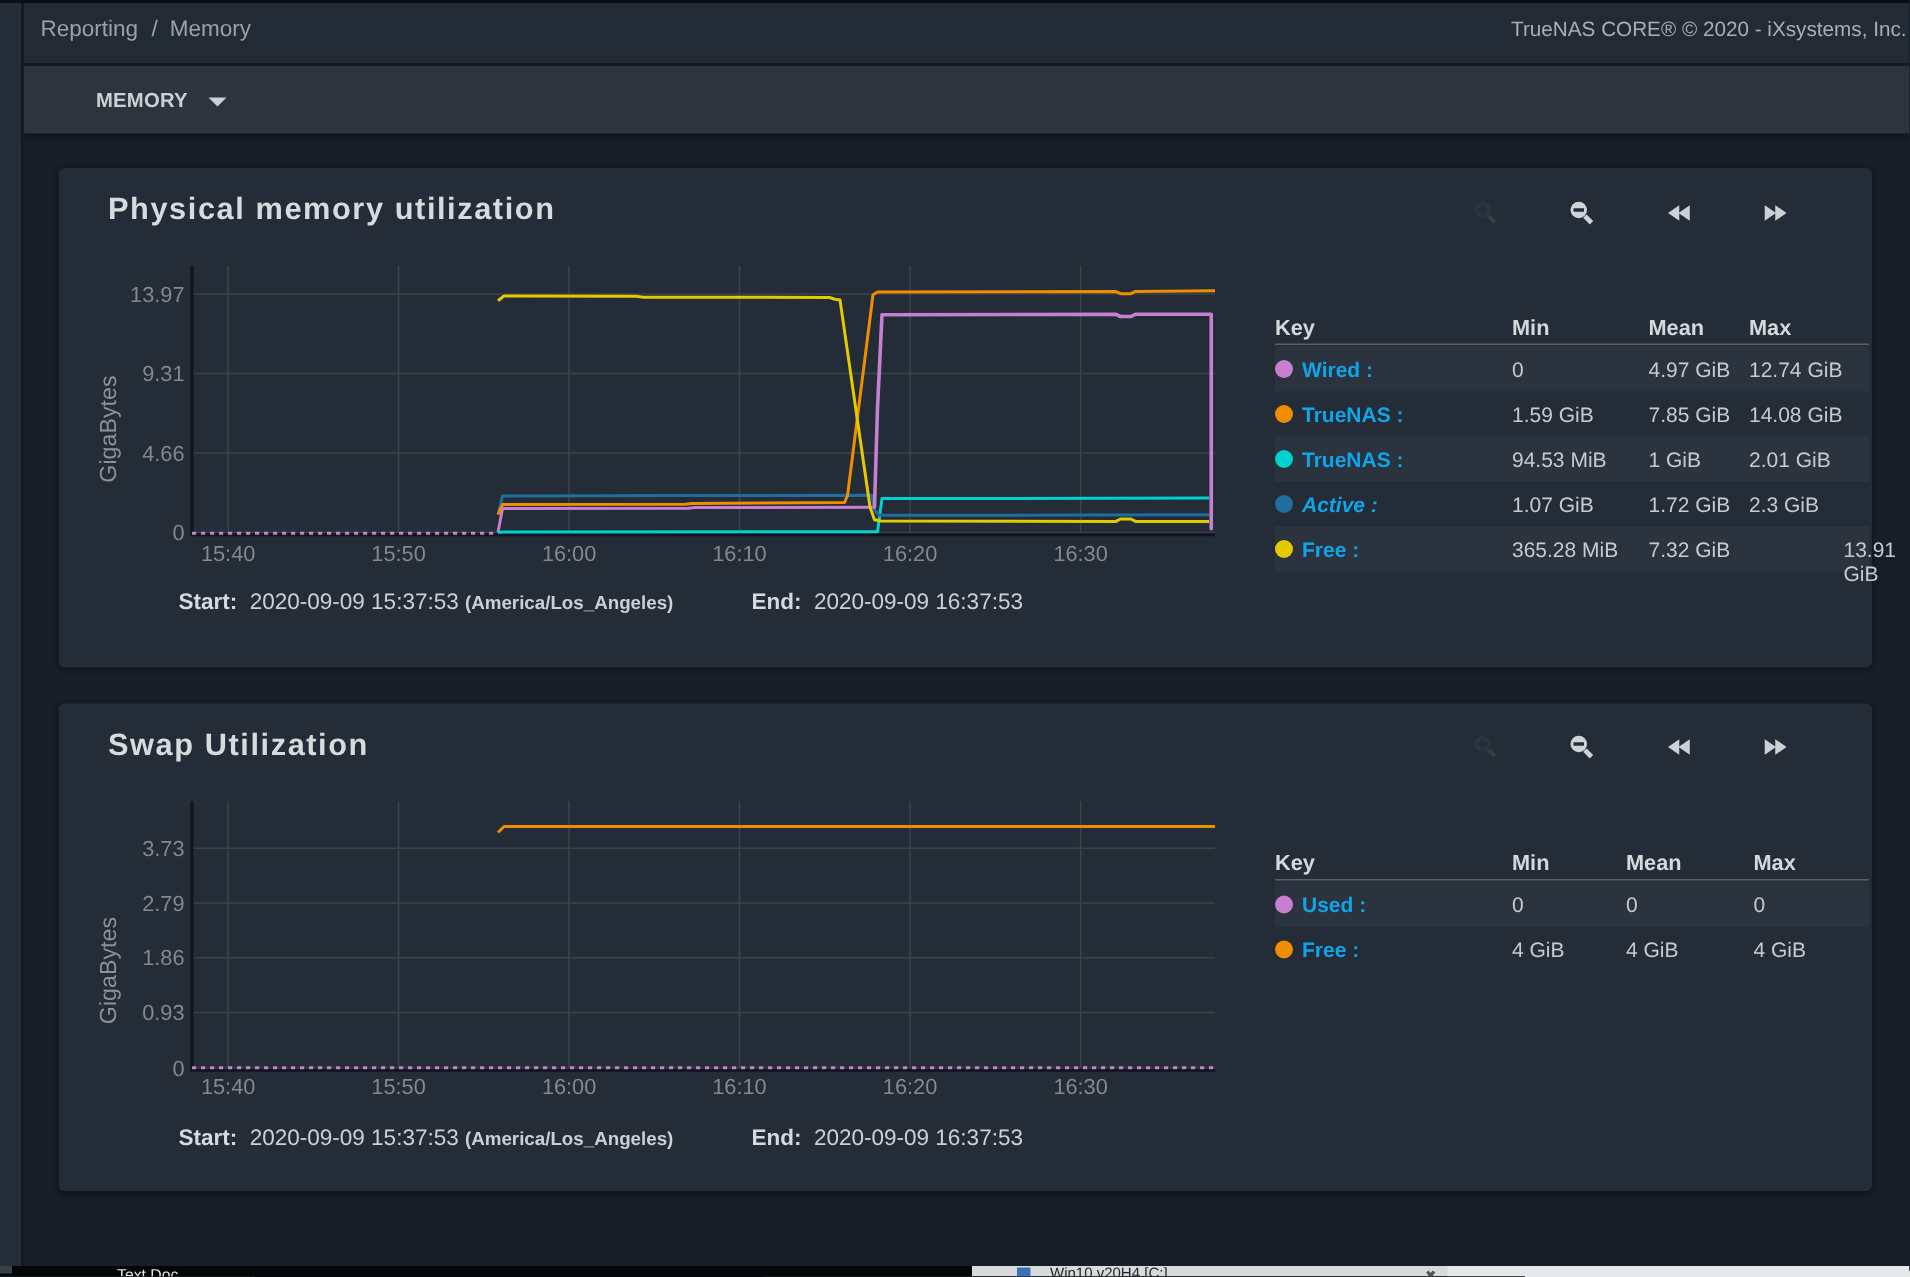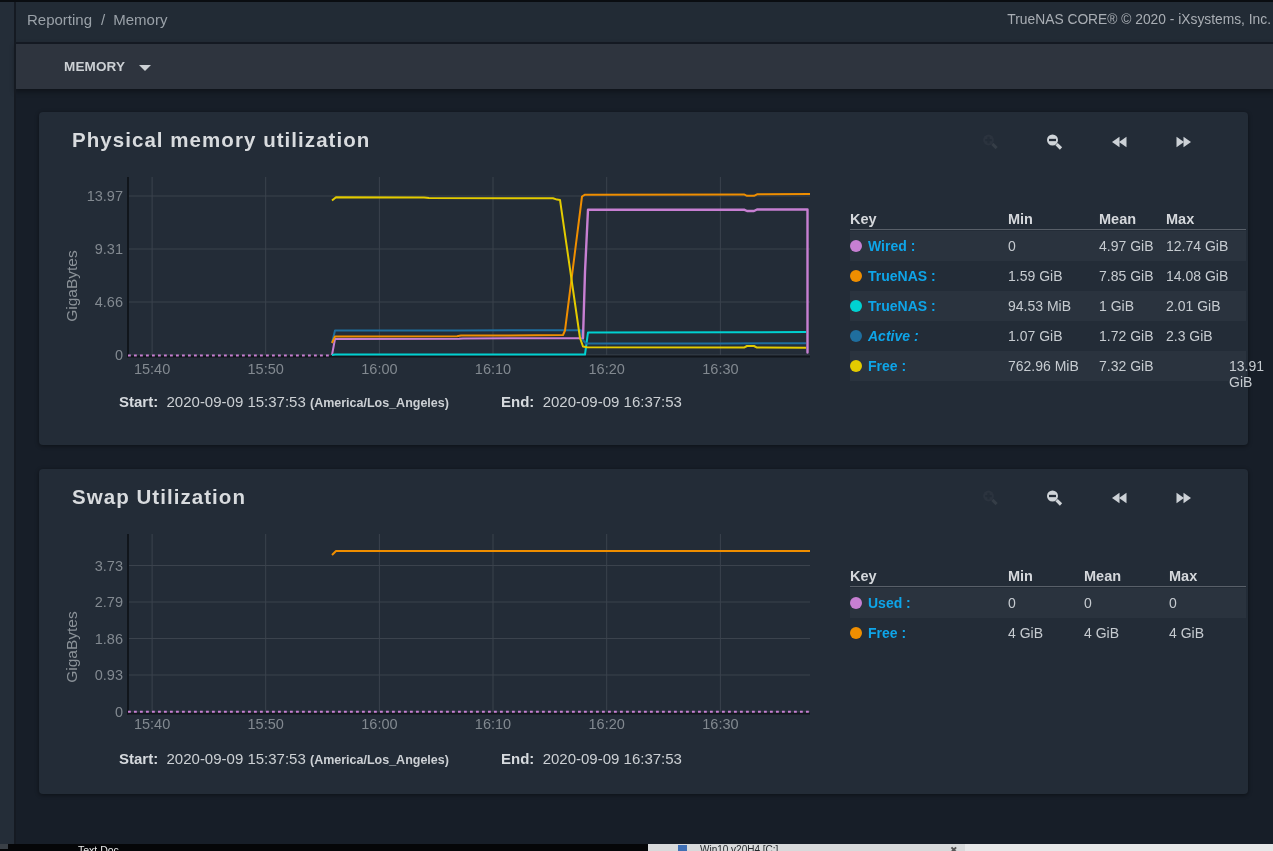--- a/index.html
+++ b/index.html
@@ -125,21 +125,21 @@
     <span class="abs lg-val" style="left:1060px; top:186px;">1 GiB</span>
     <span class="abs lg-val" style="left:1127px; top:186px;">2.01 GiB</span>
     <div class="abs dot" style="left:811px; top:218px; background:#1f6e9e;"></div>
     <span class="abs lg-lbl" style="left:829px; top:216px;font-style:italic;">Active :</span>
     <span class="abs lg-val" style="left:969px; top:216px;">1.07 GiB</span>
     <span class="abs lg-val" style="left:1060px; top:216px;">1.72 GiB</span>
     <span class="abs lg-val" style="left:1127px; top:216px;">2.3 GiB</span>
     <div class="abs lg-row-bg" style="top:239px;"></div>
     <div class="abs dot" style="left:811px; top:248px; background:#e3cb00;"></div>
     <span class="abs lg-lbl" style="left:829px; top:246px;">Free :</span>
-    <span class="abs lg-val" style="left:969px; top:246px;">762.96 MiB</span>
+    <span class="abs lg-val" style="left:969px; top:246px;">365.28 MiB</span>
     <span class="abs lg-val" style="left:1060px; top:246px;">7.32 GiB</span>
     <span class="abs lg-val" style="left:1162px; top:246px;margin-left:28px;">13.91 GiB</span>
     <div class="abs startend" style="left:80px; top:281px;"><b>Start:</b>&nbsp; 2020-09-09 15:37:53 <span class="tz">(America/Los_Angeles)</span></div>
     <div class="abs startend" style="left:462px; top:281px;"><b>End:</b>&nbsp; 2020-09-09 16:37:53</div>
   </div>
 
   <div class="abs card" id="card2">
     <div class="abs ctitle">Swap Utilization</div>
     <svg class="abs" style="left:930px;top:10px;" width="240" height="40">
       <g>

